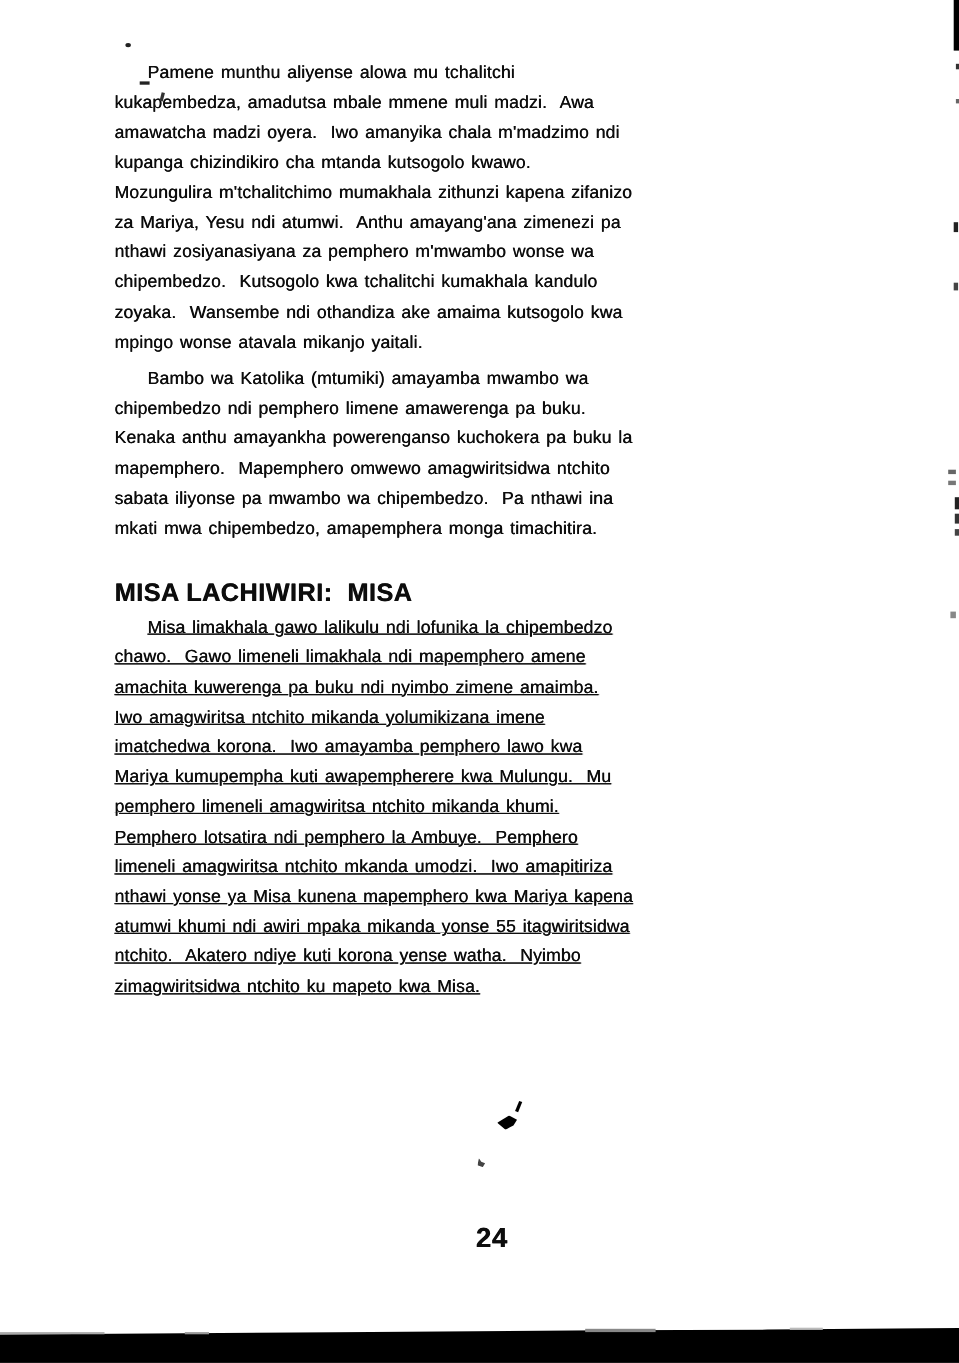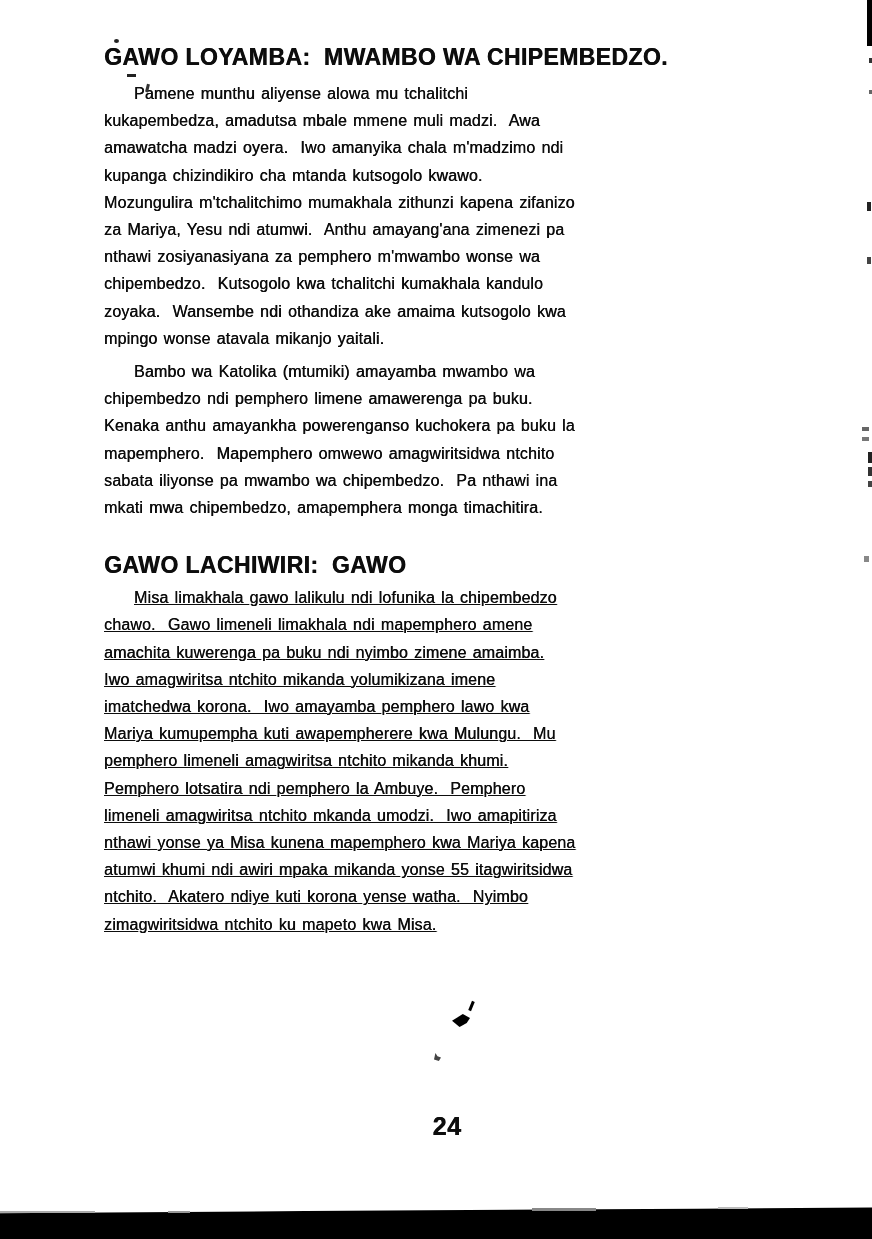--- a/index.html
+++ b/index.html
@@ -80,41 +80,40 @@
   .bar-streak-2 { left:168px; top:1211px; width:22px; height:2px; background:#999; }
   .bar-streak-3 { left:532px; top:1208px; width:64px; height:3px; background:#888; }
   .bar-streak-4 { left:718px; top:1207px; width:30px; height:2px; background:#bbb; }
 </style>
 </head>
 <body>
 
 <div class="page">
 
   <main class="text-block">
-    <h1 class="heading">GAWO LOYAMBA:  MWAMBO WA CHIPEMBEDZO.</h1>
 
     <p class="para first">Pamene munthu aliyense alowa mu tchalitchi
 kukapembedza, amadutsa mbale mmene muli madzi.  Awa
 amawatcha madzi oyera.  Iwo amanyika chala m'madzimo ndi
 kupanga chizindikiro cha mtanda kutsogolo kwawo.
 Mozungulira m'tchalitchimo mumakhala zithunzi kapena zifanizo
 za Mariya, Yesu ndi atumwi.  Anthu amayang'ana zimenezi pa
 nthawi zosiyanasiyana za pemphero m'mwambo wonse wa
 chipembedzo.  Kutsogolo kwa tchalitchi kumakhala kandulo
 zoyaka.  Wansembe ndi othandiza ake amaima kutsogolo kwa
 mpingo wonse atavala mikanjo yaitali.</p>
 
     <p class="para second">Bambo wa Katolika (mtumiki) amayamba mwambo wa
 chipembedzo ndi pemphero limene amawerenga pa buku.
 Kenaka anthu amayankha powerenganso kuchokera pa buku la
 mapemphero.  Mapemphero omwewo amagwiritsidwa ntchito
 sabata iliyonse pa mwambo wa chipembedzo.  Pa nthawi ina
 mkati mwa chipembedzo, amapemphera monga timachitira.</p>
 
-    <h1 class="heading second">GAWO LACHIWIRI:  GAWO</h1>
+    <h1 class="heading second">MISA LACHIWIRI:  MISA</h1>
 
     <p class="para third">Misa limakhala gawo lalikulu ndi lofunika la chipembedzo
 chawo.  Gawo limeneli limakhala ndi mapemphero amene
 amachita kuwerenga pa buku ndi nyimbo zimene amaimba.
 Iwo amagwiritsa ntchito mikanda yolumikizana imene
 imatchedwa korona.  Iwo amayamba pemphero lawo kwa
 Mariya kumupempha kuti awapempherere kwa Mulungu.  Mu
 pemphero limeneli amagwiritsa ntchito mikanda khumi.
 Pemphero lotsatira ndi pemphero la Ambuye.  Pemphero
 limeneli amagwiritsa ntchito mkanda umodzi.  Iwo amapitiriza

